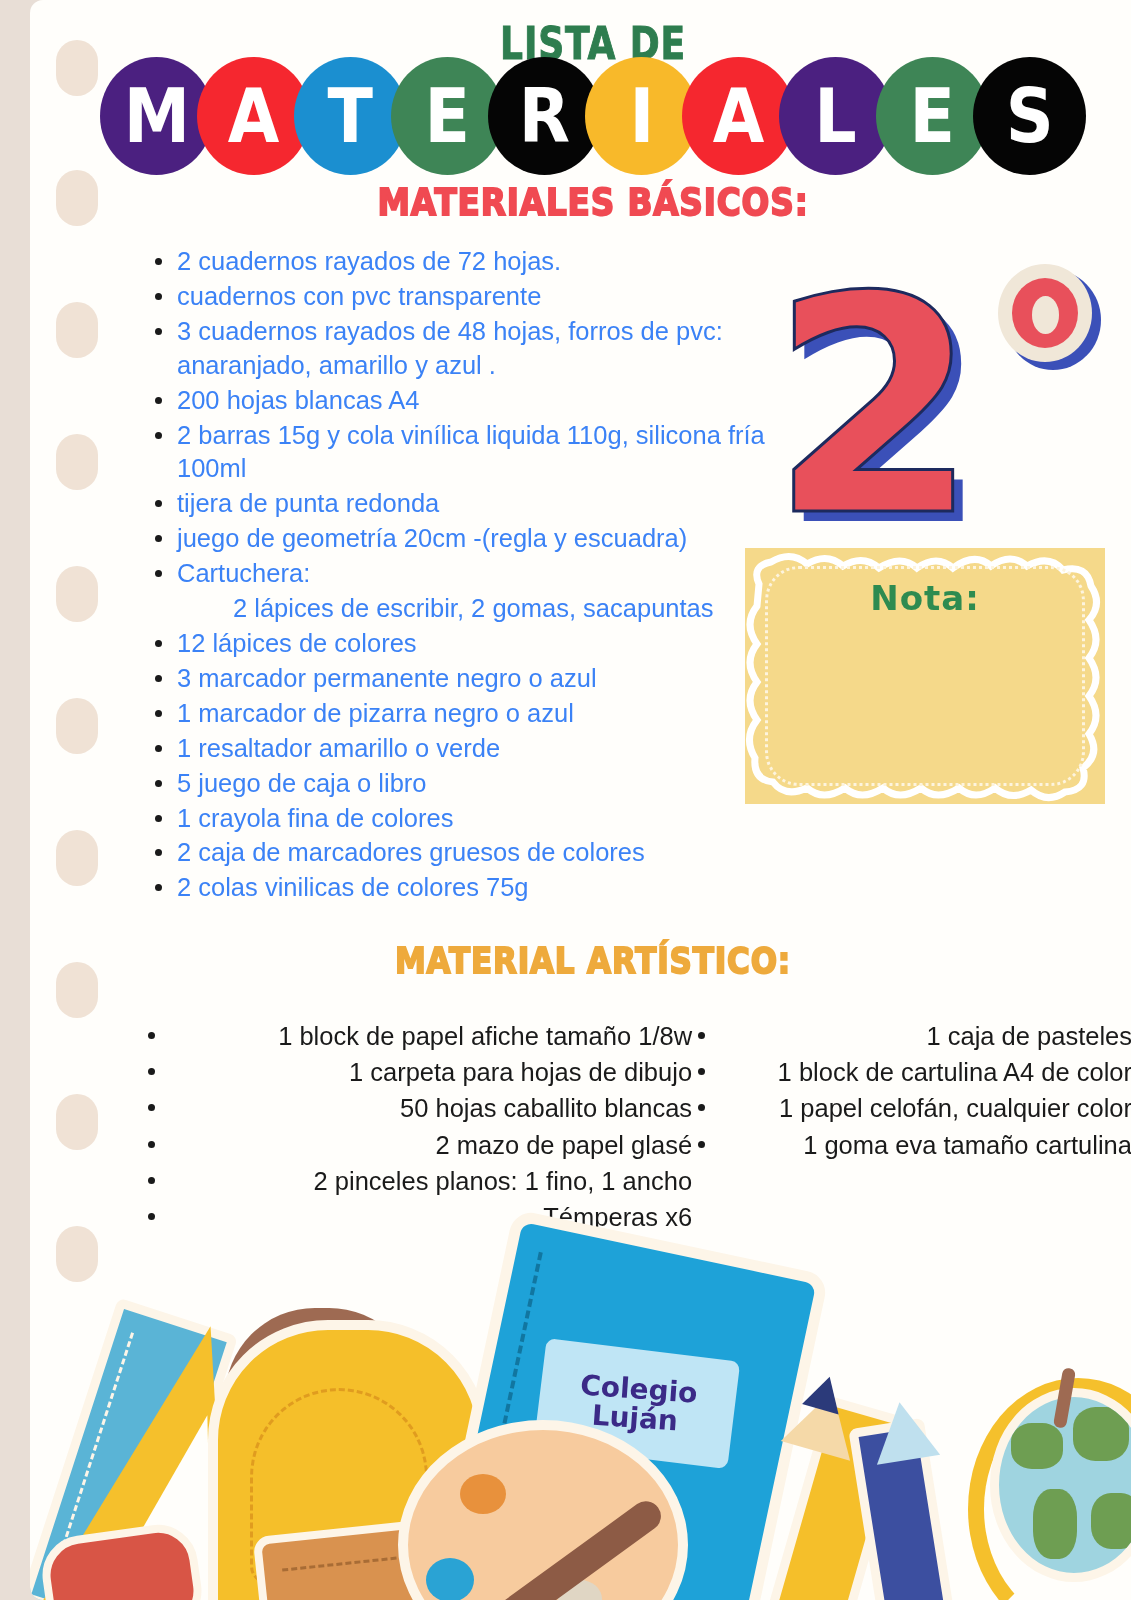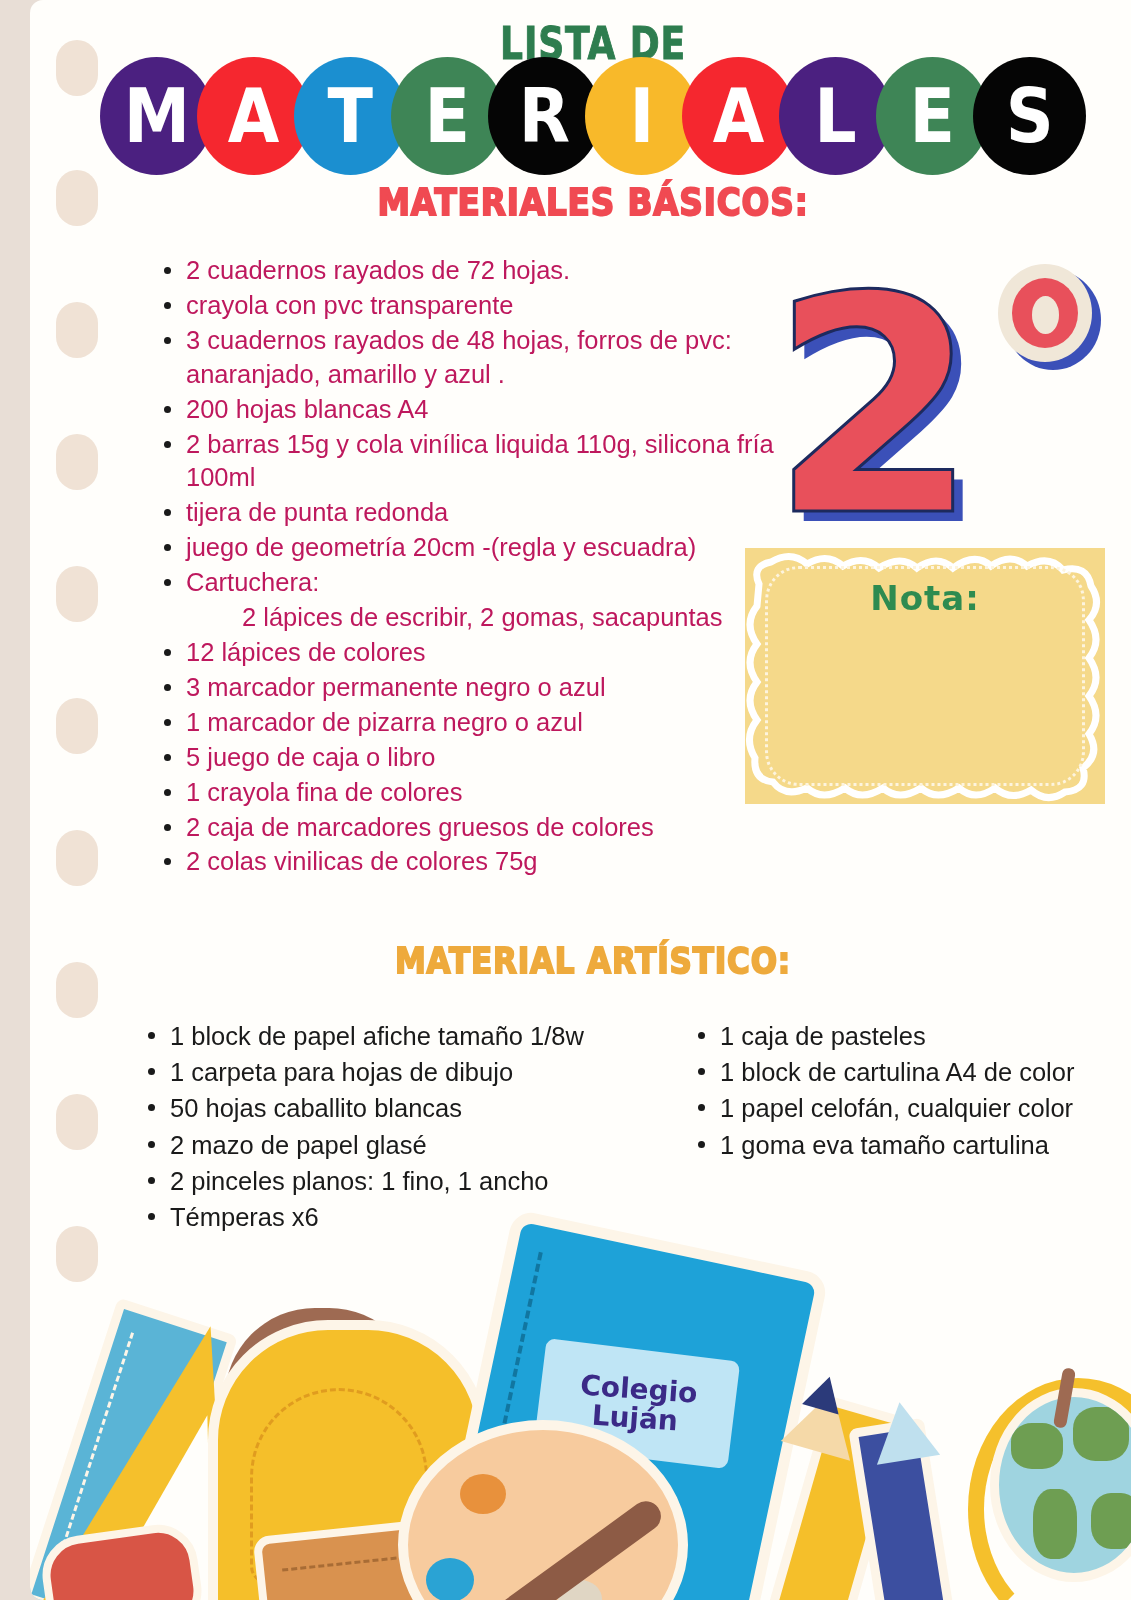--- a/index.html
+++ b/index.html
@@ -70,39 +70,39 @@
     font-weight:bold;
     font-size:36px;
     letter-spacing:1px;
     color:#eeaa3c;
     transform:scaleX(.86);
     -webkit-text-stroke:2px #eeaa3c;
   }
   
   .basic-list{
     position:absolute;left:112px;top:238px;width:620px;
-    margin:16px;padding:0 0 0 28px;
+    margin:7px;padding:0 0 0 28px;
     list-style:none;
     font-size:25.5px;
     line-height:1.33;
-    color:#be185d;
+    color:#3b82f6;
   }
   .basic-list li{position:relative;margin-bottom:1px;}
   .basic-list li.bullet::before{
     content:"";position:absolute;left:-22px;top:13px;
     width:7px;height:7px;border-radius:50%;background:#1a1a1a;
   }
   .basic-list li.sub{padding-left:56px;}
   
   .art-cols{position:absolute;left:112px;top:1018px;width:990px;display:flex;}
   .art-col{margin:0;padding:0 0 0 28px;list-style:none;
     font-size:25.5px;line-height:1.42;color:#1a1a1a;}
   .art-col.left{width:545px;}
   .art-col.right{width:430px;}
-  .art-col li{position:relative;}
+  .art-col li{position:relative;text-align:right;}
   .art-col li::before{
     content:"";position:absolute;left:-22px;top:14px;
     width:7px;height:7px;border-radius:50%;background:#1a1a1a;
   }
   
   .grade{
     position:absolute;left:740px;top:258px;
     width:340px;height:320px;
   }
   .grade .num{
@@ -327,31 +327,32 @@
       </div>
       <div class="bubble" style="background: rgb(5, 5, 5);">
         <span>S</span>
       </div>
     </div>
 
   <div class="heading-basicos" style="color: rgb(240, 74, 82); -webkit-text-stroke: 2px rgb(240, 74, 82);">MATERIALES BÁSICOS:</div>
 
   <ul class="basic-list" id="basicList">
       <li class="bullet">2 cuadernos rayados de 72 hojas.</li>
-      <li class="bullet"> crayola con pvc transparente</li>
+      <li class="bullet"> cuadernos con pvc transparente</li>
       <li class="bullet">3 cuadernos rayados de 48 hojas, forros de pvc: anaranjado, amarillo y azul .</li>
       <li class="bullet"> 200 hojas blancas A4</li>
       <li class="bullet">2 barras 15g y cola vinílica liquida 110g, silicona fría 100ml</li>
       <li class="bullet">tijera de punta redonda</li>
       <li class="bullet">juego de geometría 20cm -(regla y escuadra)</li>
       <li class="bullet">Cartuchera:</li>
       <li class="sub">2 lápices de escribir, 2 gomas, sacapuntas</li>
       <li class="bullet">12 lápices de colores</li>
       <li class="bullet">3 marcador permanente negro o azul</li>
       <li class="bullet">1 marcador de pizarra negro o azul</li>
+      <li class="bullet">1 resaltador amarillo o verde</li>
       <li class="bullet">5 juego de caja o libro</li>
       <li class="bullet">1 crayola fina de colores</li>
       <li class="bullet">2 caja de marcadores gruesos de colores</li>
       <li class="bullet">2 colas vinilicas de colores 75g</li>
     </ul>
 
   <div class="grade">
     <div class="num" style="color: rgb(232, 80, 91); text-shadow: rgb(59, 80, 184) 10px 10px 0px;">2</div>
     <div class="deg-outer"></div>
     <div class="deg-mid"></div>

